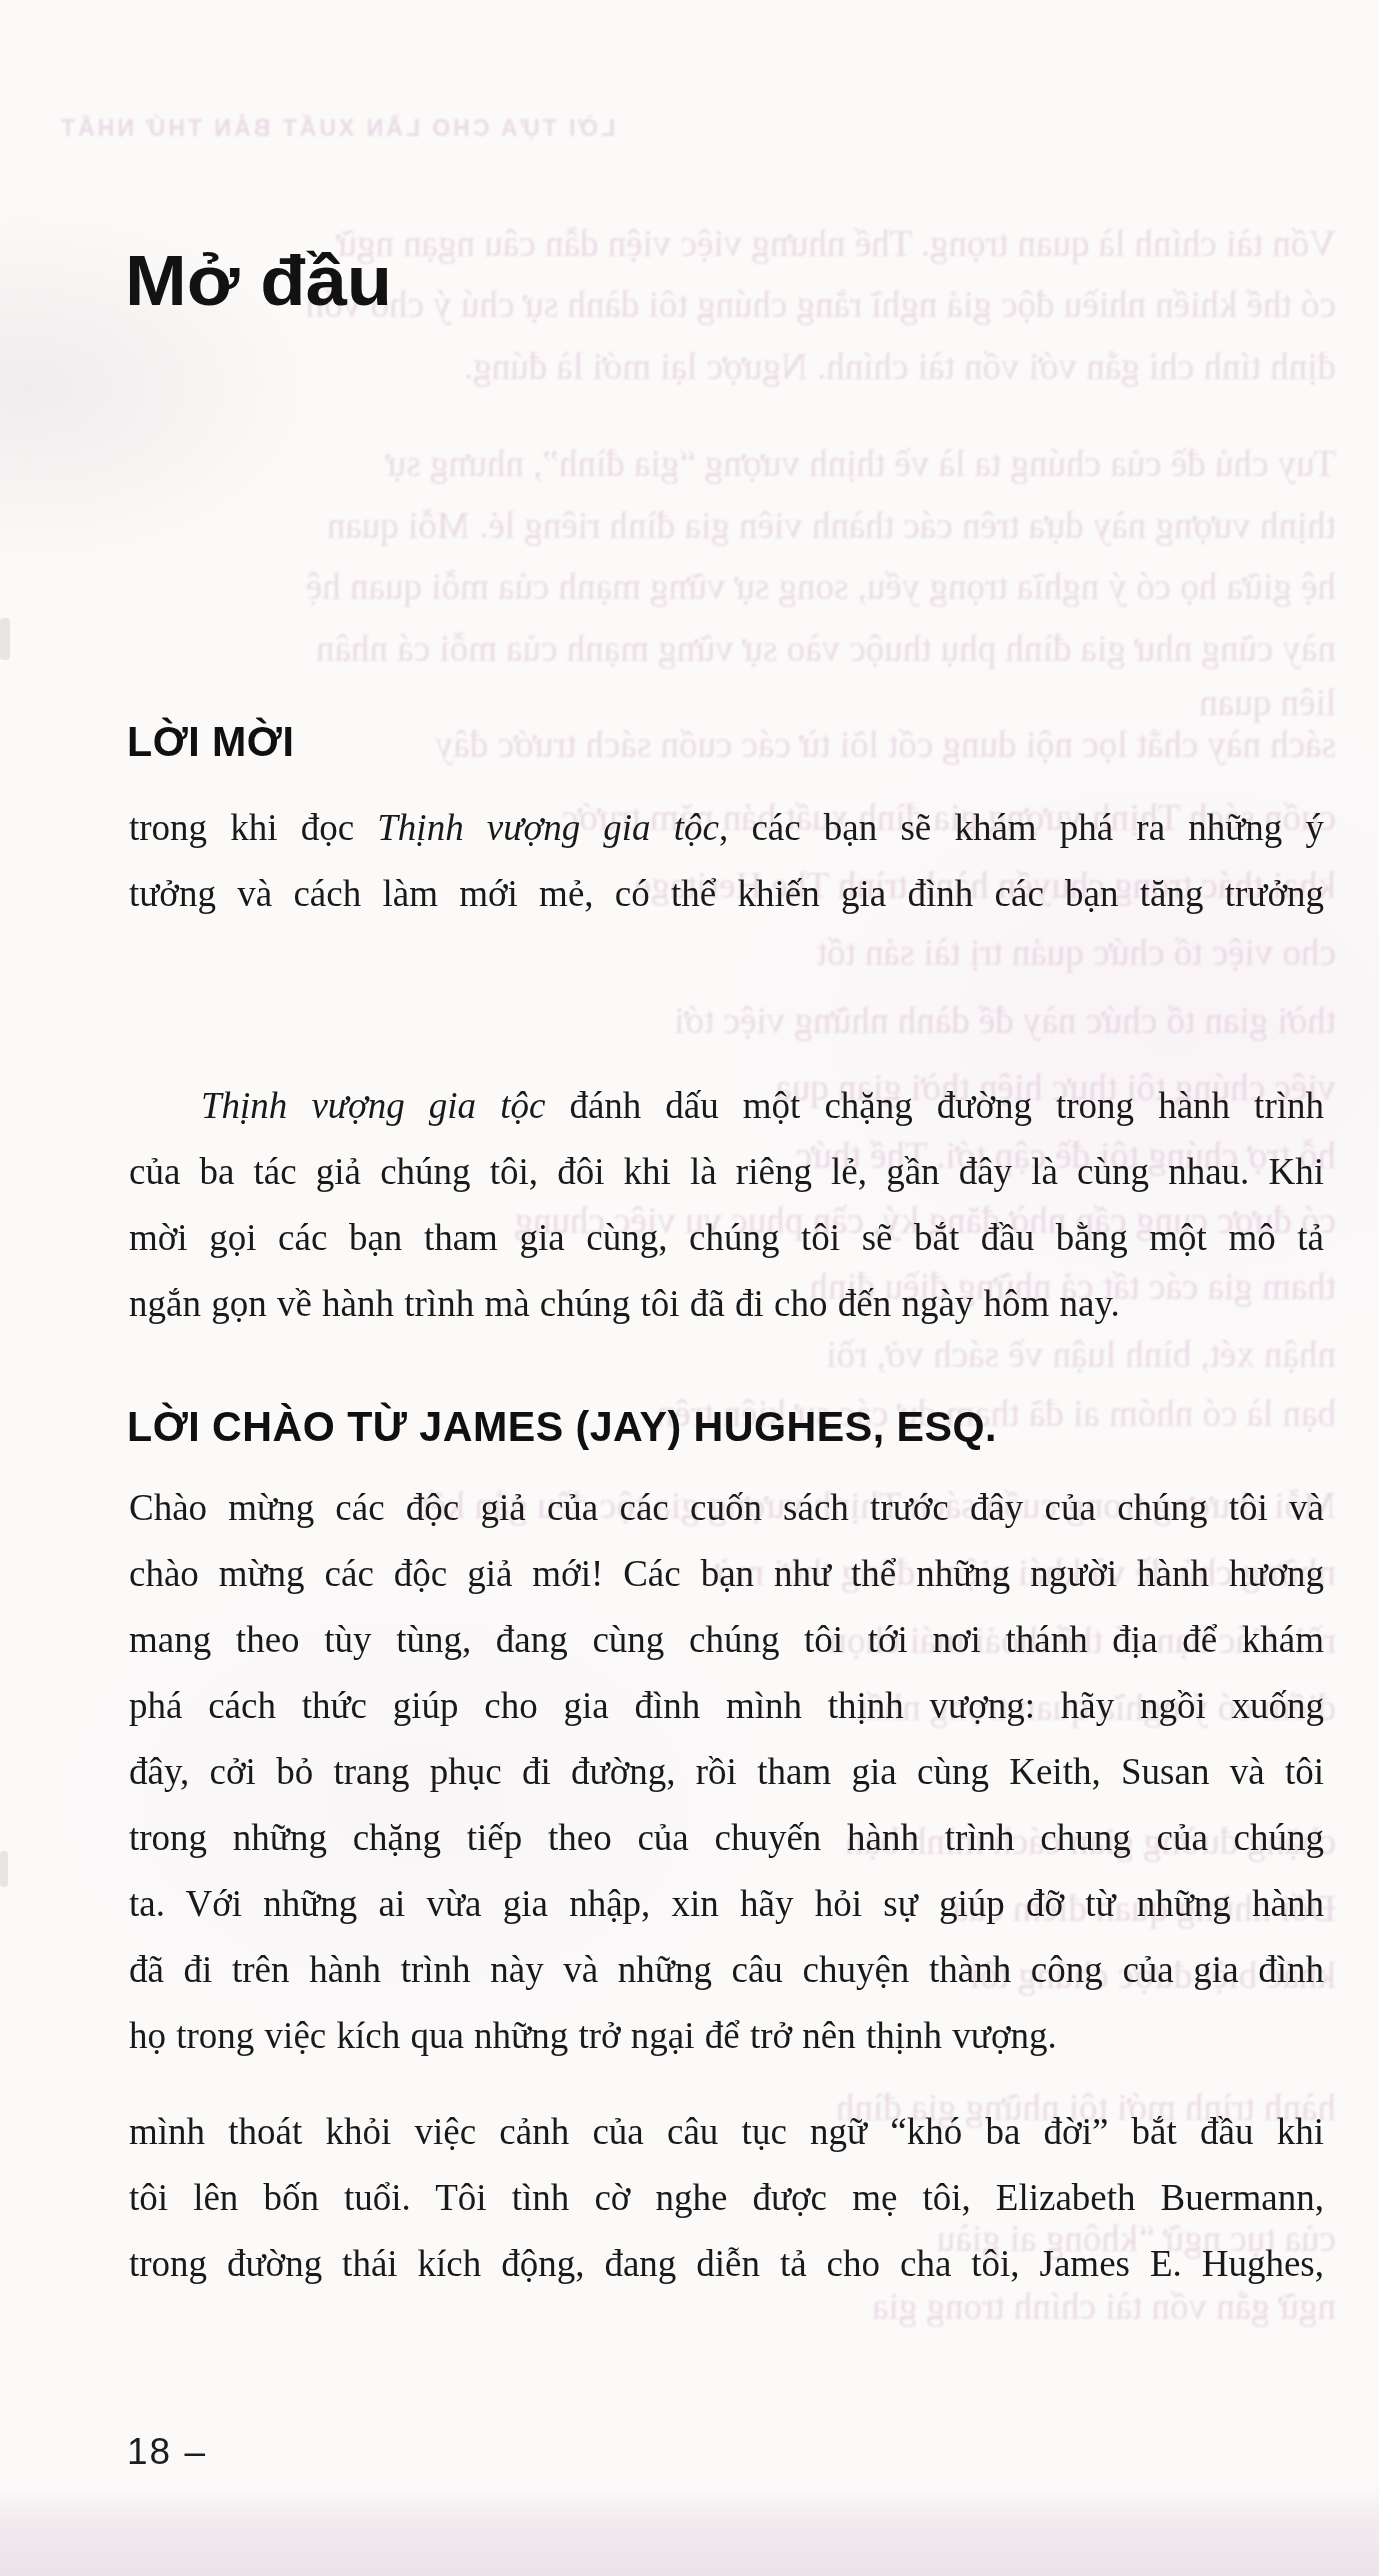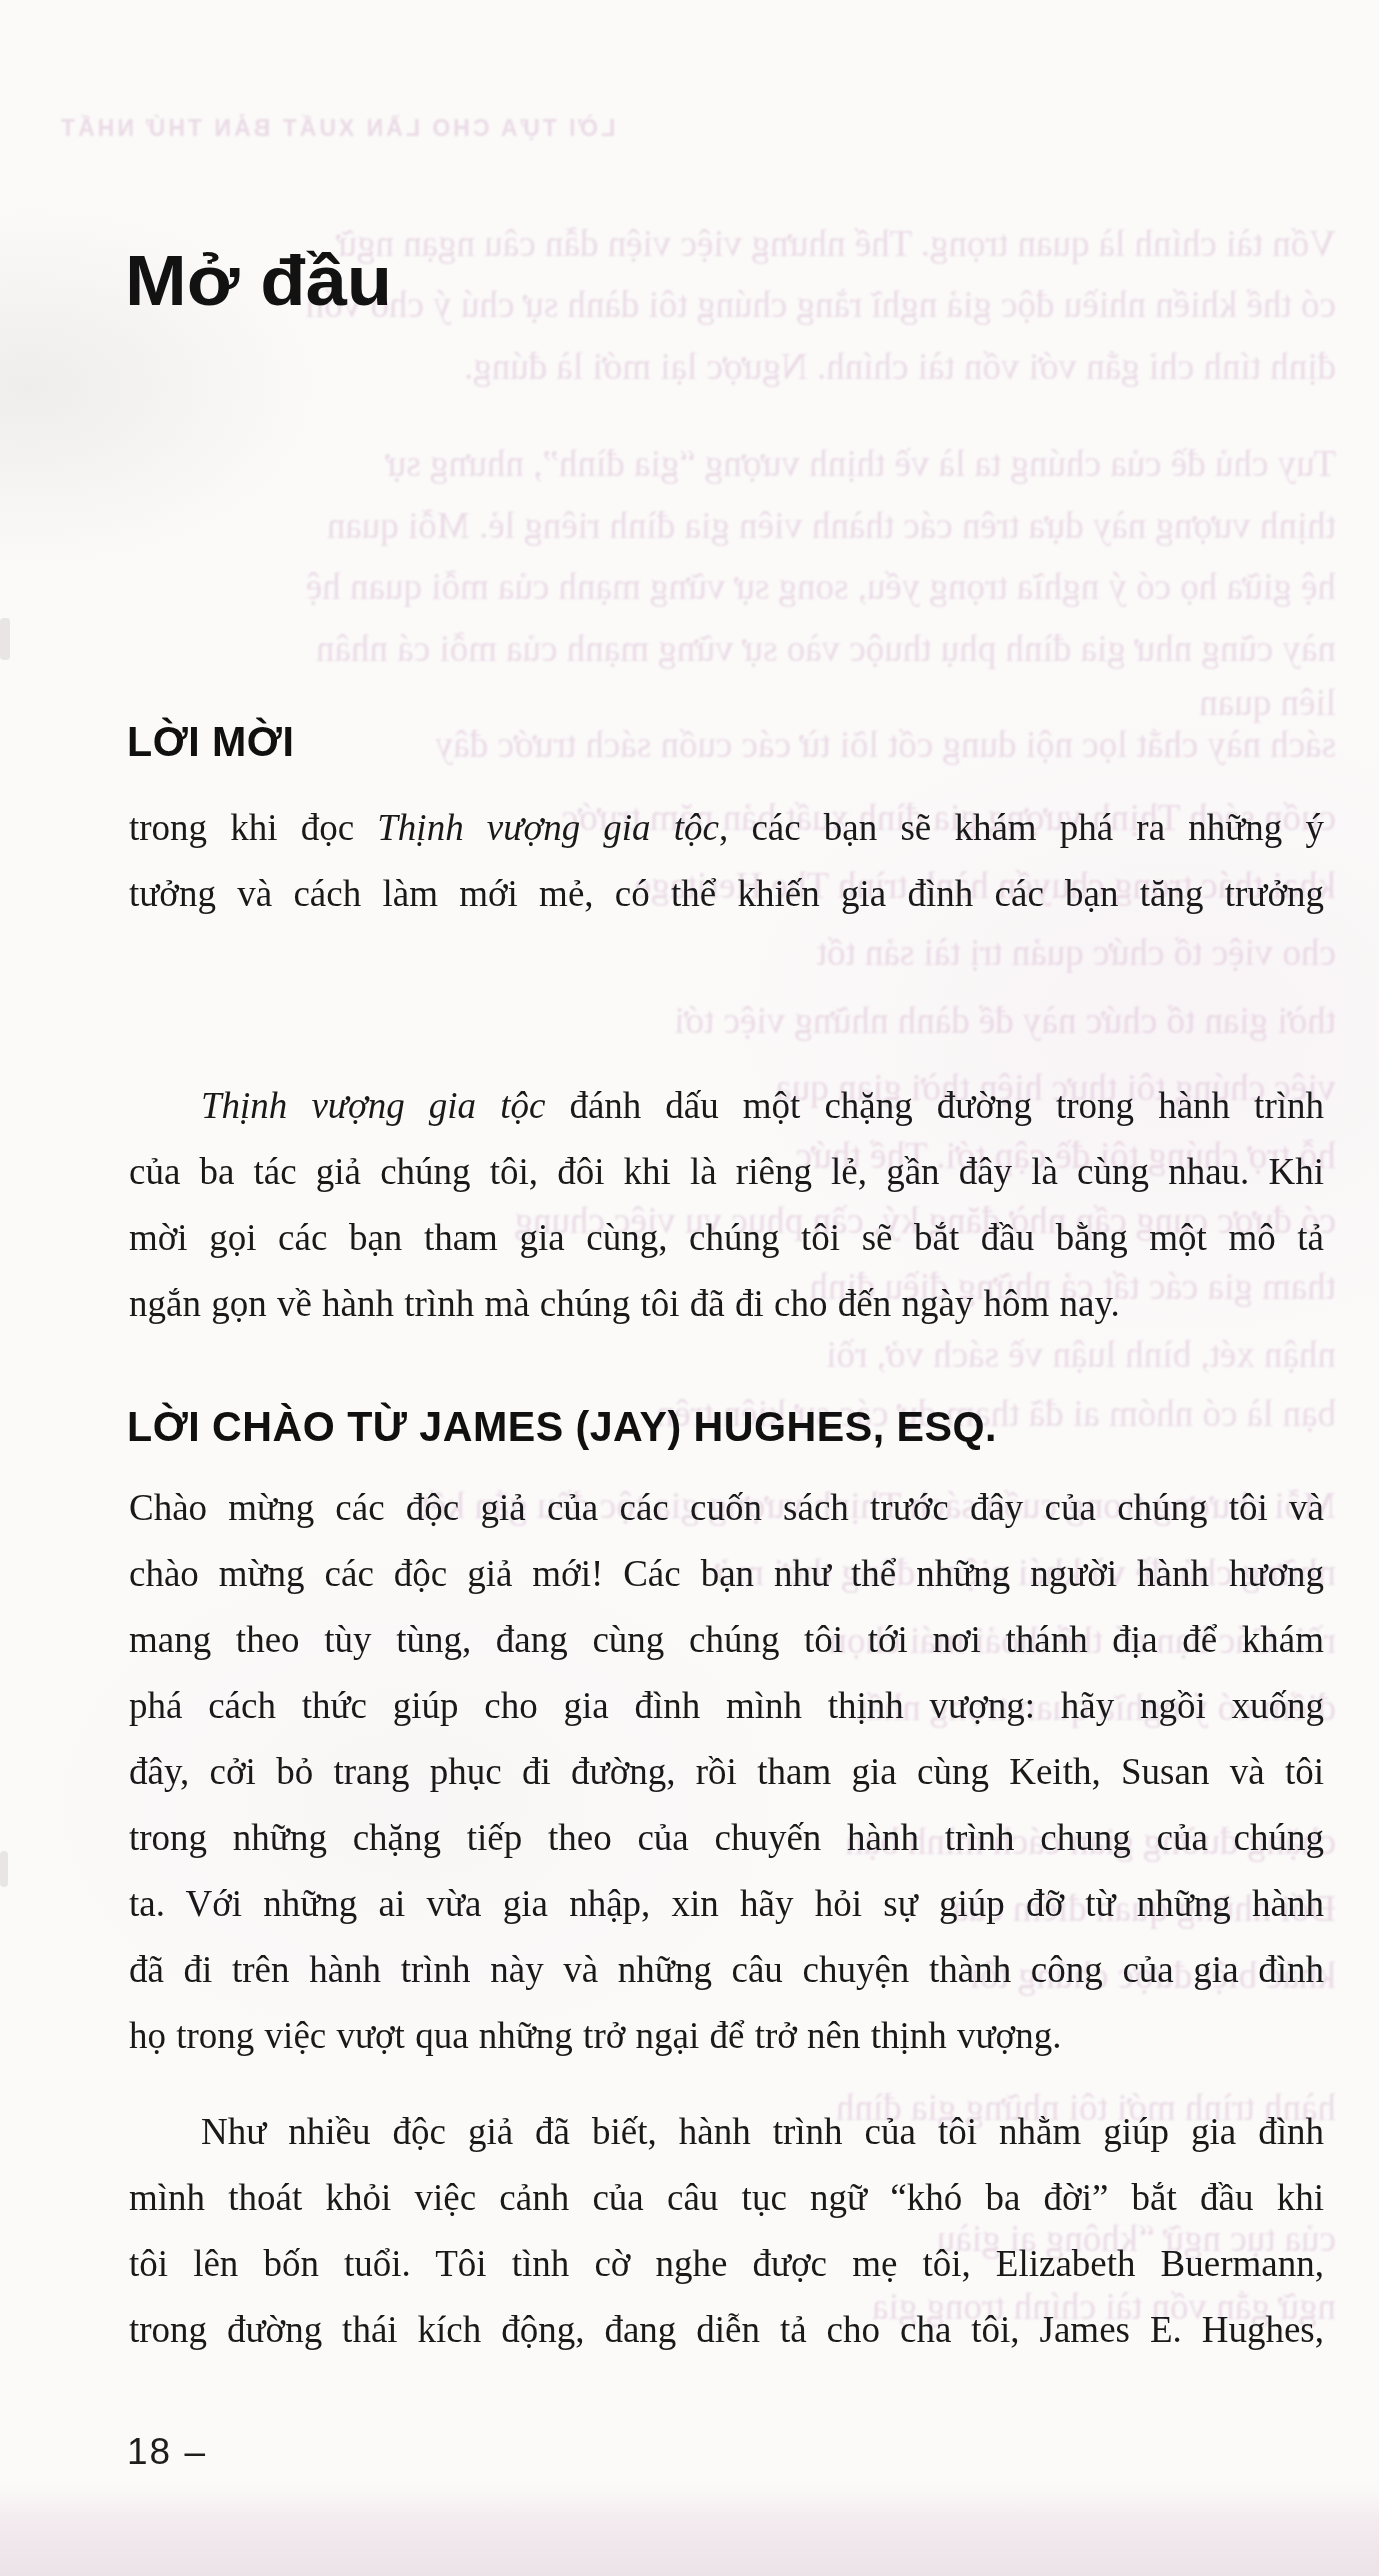--- a/index.html
+++ b/index.html
@@ -143,24 +143,23 @@
 
     <div class="para p3">
         <div class="jline"><span>Chào mừng các độc giả của các cuốn sách trước đây của chúng tôi và</span></div>
         <div class="jline"><span>chào mừng các độc giả mới! Các bạn như thể những người hành hương</span></div>
         <div class="jline"><span>mang theo tùy tùng, đang cùng chúng tôi tới nơi thánh địa để khám</span></div>
         <div class="jline"><span>phá cách thức giúp cho gia đình mình thịnh vượng: hãy ngồi xuống</span></div>
         <div class="jline"><span>đây, cởi bỏ trang phục đi đường, rồi tham gia cùng Keith, Susan và tôi</span></div>
         <div class="jline"><span>trong những chặng tiếp theo của chuyến hành trình chung của chúng</span></div>
         <div class="jline"><span>ta. Với những ai vừa gia nhập, xin hãy hỏi sự giúp đỡ từ những hành</span></div>
         <div class="jline"><span>đã đi trên hành trình này và những câu chuyện thành công của gia đình</span></div>
-        <div class="jline last"><span>họ trong việc vượt qua những trở ngại để trở nên thịnh vượng.</span></div>
+        <div class="jline last"><span>họ trong việc kích qua những trở ngại để trở nên thịnh vượng.</span></div>
       </div>
     <div class="para p4">
-        <div class="jline indent"><span>Như nhiều độc giả đã biết, hành trình của tôi nhằm giúp gia đình</span></div>
         <div class="jline"><span>mình thoát khỏi việc cảnh của câu tục ngữ “khó ba đời” bắt đầu khi</span></div>
         <div class="jline"><span>tôi lên bốn tuổi. Tôi tình cờ nghe được mẹ tôi, Elizabeth Buermann,</span></div>
         <div class="jline"><span>trong đường thái kích động, đang diễn tả cho cha tôi, James E. Hughes,</span></div>
       </div>
 
     <div class="page-number">18 –</div>
   </div>
 
   <div class="bottom-band"></div>
 </div>

